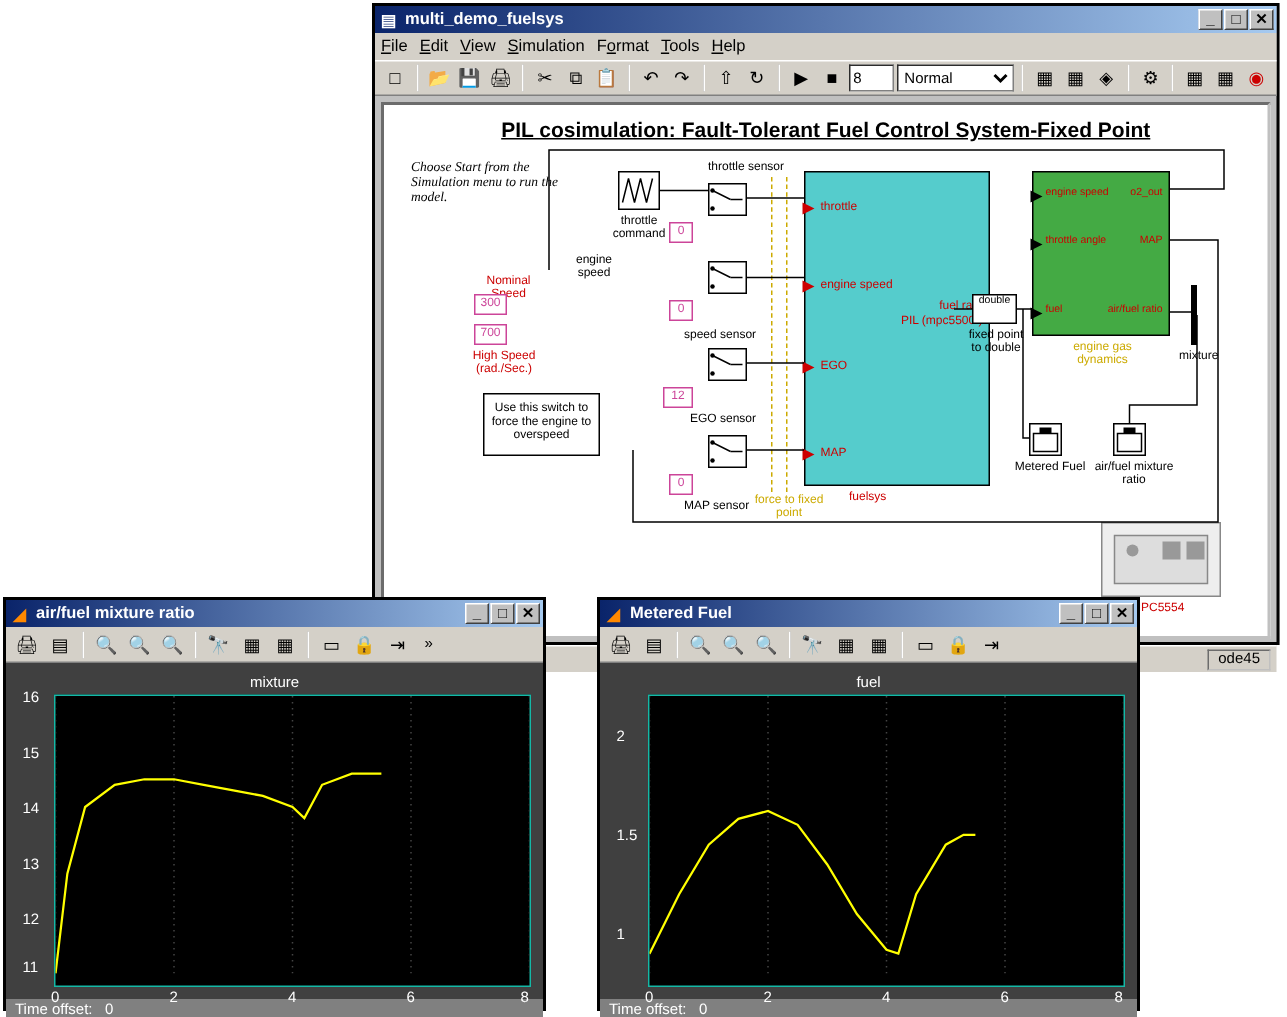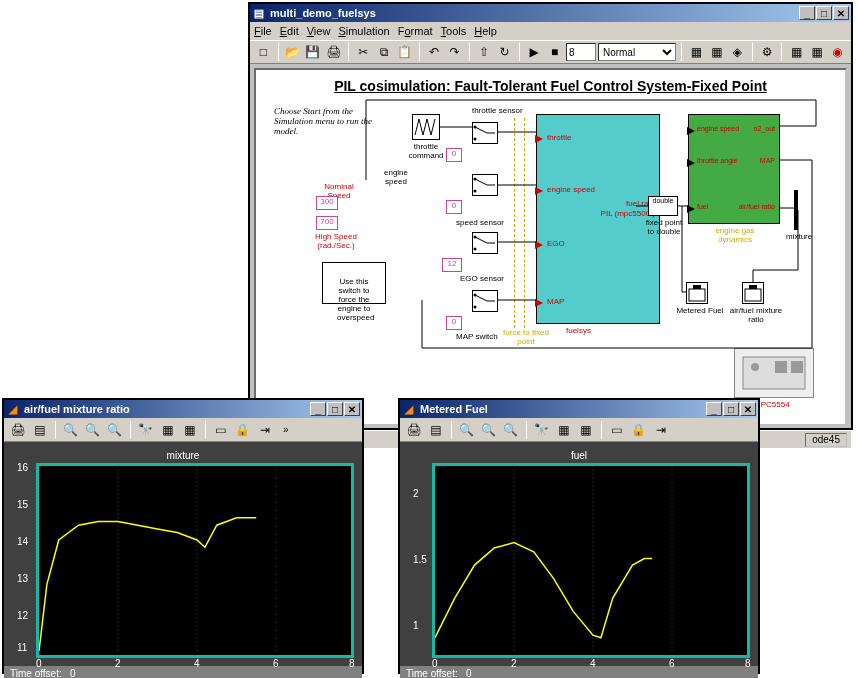--- a/index.html
+++ b/index.html
@@ -27,21 +27,21 @@
 .diagram-note { position: absolute; font-size: 9px; font-style: italic; font-family: "Comic Sans MS", cursive; }
 
 .block { position: absolute; border: 1px solid #000; background: #fff; font-size: 8px; text-align: center; }
 .block-label { position: absolute; font-size: 8px; text-align: center; }
 .red-label { color: #c00; font-size: 8px; }
 .port-arrow { position: absolute; width: 0; height: 0; border-top: 4px solid transparent; border-bottom: 4px solid transparent; border-left: 8px solid #c00; }
 
 .scope-window { position: absolute; border: 2px solid #000; background: #c0c0c0; }
 .scope-toolbar { background: #d4d0c8; height: 24px; display: flex; align-items: center; padding: 0 4px; gap: 2px; border-bottom: 1px solid #808080; }
 .scope-plot-area { background: #404040; padding: 8px; }
-.scope-plot { background: #000; border: 3px solid #14b8a6; position: relative; height: 195px; }
+.scope-plot { background: #000; border: 1px solid #14b8a6; position: relative; height: 195px; }
 .scope-title { color: #fff; font-size: 10px; text-align: center; margin-bottom: 2px; }
 .scope-axis-y { position: absolute; left: -22px; color: #fff; font-size: 10px; }
 .scope-axis-x { position: absolute; bottom: -14px; color: #fff; font-size: 10px; }
 .scope-footer { background: #808080; color: #fff; font-size: 10px; padding: 2px 6px; height: 16px; }
 
 .statusbar { background: #d4d0c8; height: 18px; border-top: 1px solid #fff; display: flex; align-items: center; font-size: 10px; padding: 0 4px; }
 .status-cell { border: 1px inset #c0c0c0; padding: 0 6px; height: 14px; margin-left: auto; }
 
 svg.line-chart { position: absolute; left: 0; top: 0; }
 </style>
@@ -112,21 +112,21 @@
         </svg>
     </div>
     <div class="block-label" style="left:140px; top:72px; width:60px;text-align:center;">throttle command</div>
 
     <div class="block-label" style="left:120px; top:98px; width:40px;">engine speed</div>
     <div class="block-label red-label" style="left:58px; top:112px; width:50px;">Nominal Speed</div>
     <div class="block" style="left:60px; top:126px; width:22px; height:14px; color:#c49; border-color:#c49;">300</div>
     <div class="block" style="left:60px; top:146px; width:22px; height:14px; color:#c49; border-color:#c49;">700</div>
     <div class="block-label red-label" style="left:50px; top:162px; width:60px;">High Speed (rad./Sec.)</div>
 
-    <div class="block" style="left:66px; top:192px; width:64px; height:42px; font-style:normal; padding:14px;">Use this switch to force the engine to overspeed</div>
+    <div class="block" style="left:66px; top:192px; width:78px; height:42px; font-style:normal; padding:4px;">Use this switch to force the engine to overspeed</div>
 
     <div class="block-label" style="left:216px; top:36px;">throttle sensor</div>
 
     <div class="block" style="left:216px; top:52px; width:26px; height:22px;"><svg width="24" height="20">
           <line x1="2" y1="4" x2="14" y2="10" stroke="#000"></line>
           <line x1="14" y1="10" x2="22" y2="10" stroke="#000"></line>
           <circle cx="2" cy="4" r="1.5"></circle>
           <circle cx="2" cy="16" r="1.5"></circle>
         </svg></div>
     <div class="block" style="left:190px; top:78px; width:16px; height:14px; color:#c49; border-color:#c49;">0</div>
@@ -149,21 +149,21 @@
     <div class="block" style="left:186px; top:188px; width:20px; height:14px; color:#c49; border-color:#c49;">12</div>
     <div class="block-label" style="left:204px; top:204px;">EGO sensor</div>
 
     <div class="block" style="left:216px; top:220px; width:26px; height:22px;"><svg width="24" height="20">
           <line x1="2" y1="4" x2="14" y2="10" stroke="#000"></line>
           <line x1="14" y1="10" x2="22" y2="10" stroke="#000"></line>
           <circle cx="2" cy="4" r="1.5"></circle>
           <circle cx="2" cy="16" r="1.5"></circle>
         </svg></div>
     <div class="block" style="left:190px; top:246px; width:16px; height:14px; color:#c49; border-color:#c49;">0</div>
-    <div class="block-label" style="left:200px; top:262px;">MAP switch</div>
+    <div class="block-label" style="left:200px; top:262px;">MAP sensor</div>
 
     <div style="position:absolute; left:258px; top:48px; width:1px; height:210px; border-left:1px dashed #ca0;"></div>
     <div style="position:absolute; left:268px; top:48px; width:1px; height:210px; border-left:1px dashed #ca0;"></div>
     <div class="block-label" style="left:240px; top:258px; width:60px; color:#ca0;">force to fixed point</div>
 
     <div class="block" style="left:280px; top:44px; width:124px; height:210px; background:#5cc; border:1px solid #000;">
       <div class="port-arrow" style="left:-2px; top:20px;"></div>
         <span style="position:absolute; left:10px; top:18px; color:#c00; font-size:8px;">throttle</span>
       <div class="port-arrow" style="left:-2px; top:72px;"></div>
         <span style="position:absolute; left:10px; top:70px; color:#c00; font-size:8px;">engine speed</span>

